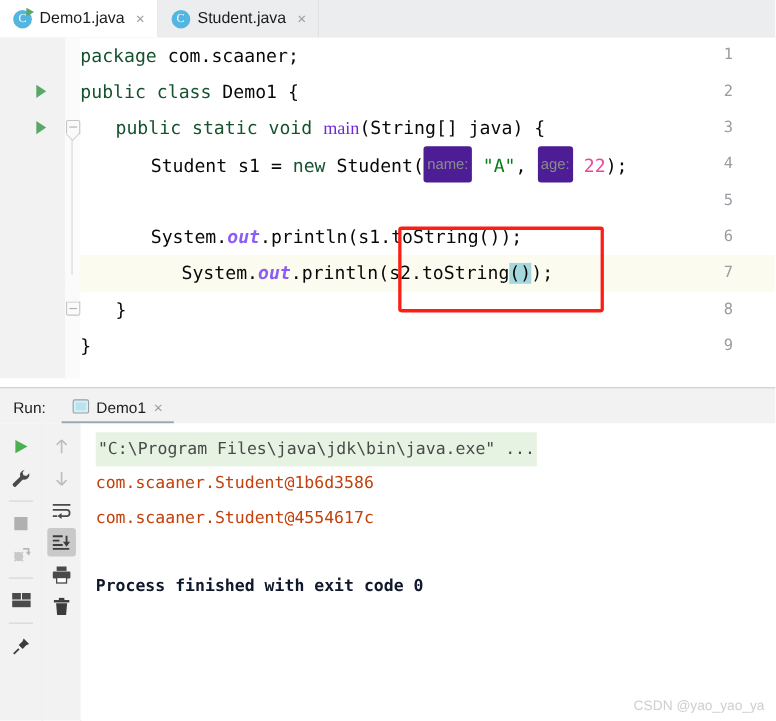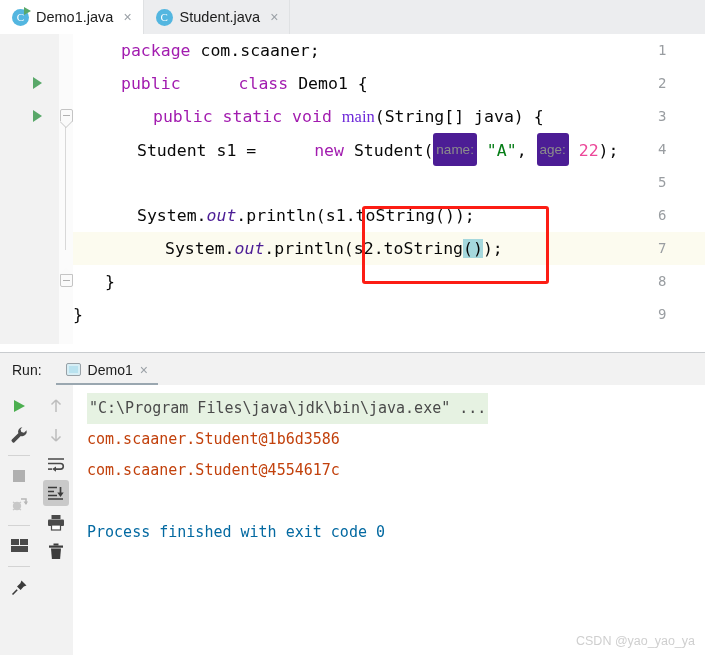--- a/index.html
+++ b/index.html
@@ -88,25 +88,25 @@
   .foldmark i{
     position:absolute;left:2px;top:5px;width:7px;height:1px;background:#b0b0b0;
     font-size:0;
   }
 
   .code{
     position:absolute;left:0;
     font-family:"DejaVu Sans Mono", monospace;
     font-size:16.5px;line-height:33px;white-space:pre;color:#080808;
   }
-  .kw{color:#a21caf;margin-left:48px;}
+  .kw{color:#14532d;}
   .meth{color:#6d28d9;font-family:Liberation Serif, serif;}
   .str{color:#067d17;}
   .num{color:#ec4899;}
-  .field-it{color:#4c1d95;font-style:italic;}
+  .field-it{color:#8b5cf6;font-style:italic;font-weight:bold;}
   .plain{color:#080808;}
   .hint{
     display:inline-block;background:#4c1d95;color:#8c8c8c;
     border-radius:3px;padding:0 3px;font-size:13.5px;
     font-family:"Liberation Sans", sans-serif;
     vertical-align:2px;
   }
   .sel-teal{background:#a5d8dd;}
 
   .redbox{
@@ -157,21 +157,21 @@
 
   .console{
     position:absolute;left:73px;top:0;right:0;height:270px;
     background:#ffffff;padding:8px 0 0 14px;box-sizing:border-box;
   }
   .cline{
     font-family:"DejaVu Sans Mono", monospace;font-size:15px;line-height:31px;
     white-space:pre;color:#c2410c;
   }
   .cline.cmd{background:#e6f2e2;display:inline-block;padding:0 2px;color:#4a4a4a;}
-  .cline.exit{color:#0369a1;}
+  .cline.exit{color:#0f172a;font-weight:bold;}
 
   .watermark{
     position:absolute;right:10px;bottom:7px;
     font-size:12.5px;color:#cfcfcf;
   }
   svg{display:block;}
 </style>
 </head>
 <body>
 

